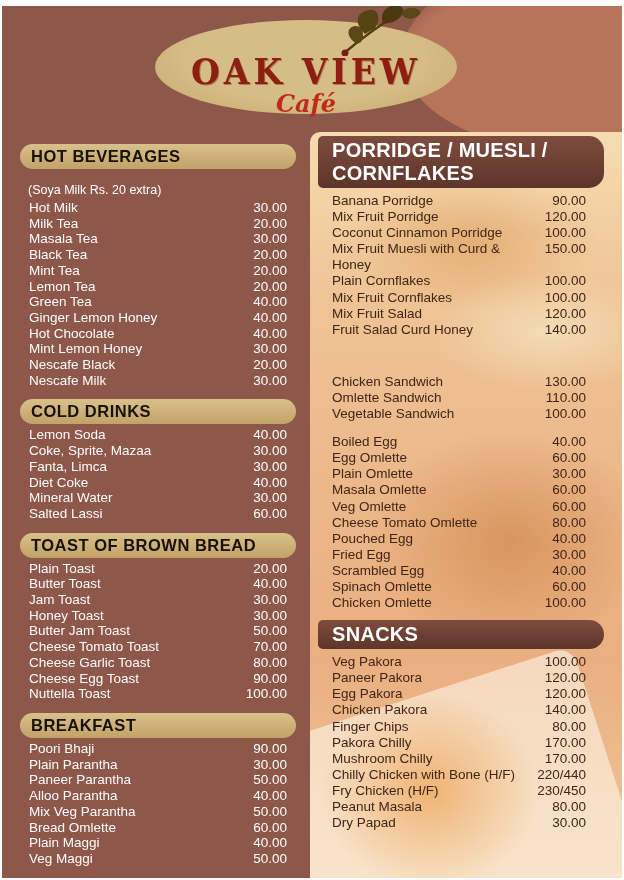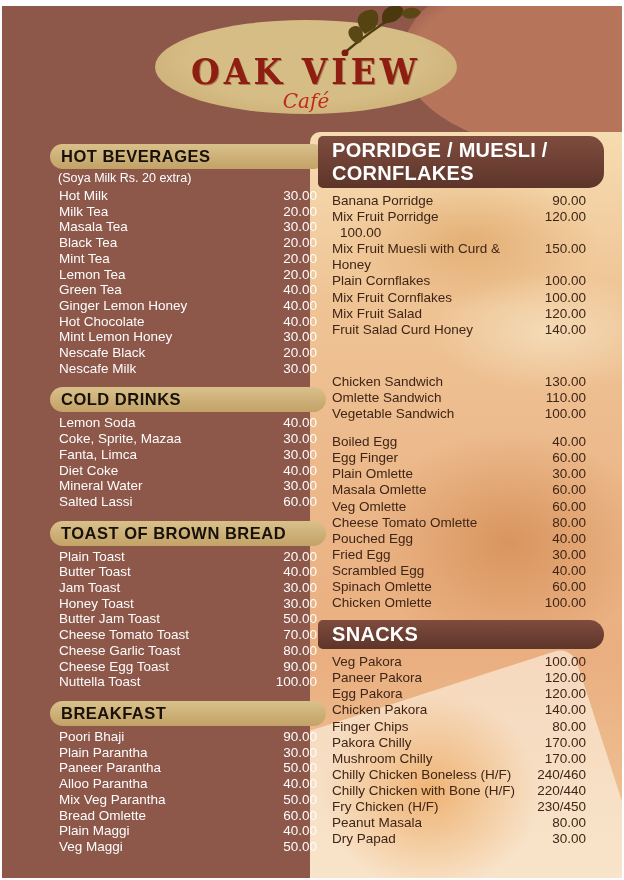--- a/index.html
+++ b/index.html
@@ -21,35 +21,35 @@
     position:absolute;left:153px;top:14px;width:302px;height:94px;border-radius:50%;
     background:radial-gradient(ellipse at 50% 40%, #d6bd85 55%, #c4a76c 100%);
     text-align:center;z-index:3;
   }
   .logo-title{
     margin-top:32px;font-size:33px;font-weight:bold;letter-spacing:4px;
     color:#8e1d12;font-family:"DejaVu Serif","Liberation Serif",serif;
     transform:scaleY(1.08);text-shadow:1px 1px 0 rgba(90,10,5,.35);
   }
   .logo-sub{
-    margin-top:-2px;font-size:20px;font-style:italic;font-weight:normal;color:#c02a18;
+    margin-top:-2px;font-size:24px;font-style:italic;font-weight:bold;color:#c02a18;
     font-family:"DejaVu Serif","Liberation Serif",serif;
   }
   .sprig{position:absolute;left:150px;top:-16px;z-index:4;}
   
-  .left-col{position:absolute;left:48px;top:138px;width:276px;z-index:2;}
+  .left-col{position:absolute;left:18px;top:138px;width:276px;z-index:2;}
   .left-col .menu-section{margin-top:11px;}
   .left-col .menu-section:first-child{margin-top:0;}
   .gold-header{
     background:linear-gradient(#d9c08a,#c2a267);
     border-radius:13px;padding:3px 11px;box-sizing:border-box;
     font-size:16.5px;font-weight:bold;color:#17110a;letter-spacing:.5px;
     text-transform:uppercase;
   }
-  .section-note{color:#ffffff;font-size:12.5px;padding:2px 8px 0;}
+  .section-note{color:#ffffff;font-size:12.5px;padding:14px 8px 0;}
   .left-col .menu-rows{padding-top:3px;}
   .left-col .row{
     display:flex;justify-content:space-between;align-items:baseline;
     padding:0 9px;color:#fdfdfd;font-size:13.5px;line-height:15.7px;
   }
   
   .right-panel{
     position:absolute;left:308px;top:126px;right:0;bottom:-6px;
     background:linear-gradient(180deg,#f6dcb1 0%,#efc495 22%,#ecb98b 45%,#eaaf80 70%,#f0c89c 100%);
     border-top-left-radius:10px;overflow:hidden;z-index:1;
@@ -280,20 +280,21 @@
         <div class="menu-rows">
           <div class="row">
             <span class="item-name">Banana Porridge</span>
             <span class="item-price">90.00</span>
           </div>
           <div class="row">
             <span class="item-name">Mix Fruit Porridge</span>
             <span class="item-price">120.00</span>
           </div>
           <div class="row">
+            <span class="item-name">Coconut Cinnamon Porridge</span>
             <span class="item-price">100.00</span>
           </div>
           <div class="row">
             <span class="item-name">Mix Fruit Muesli with Curd &amp; Honey</span>
             <span class="item-price">150.00</span>
           </div>
           <div class="row">
             <span class="item-name">Plain Cornflakes</span>
             <span class="item-price">100.00</span>
           </div>
@@ -327,21 +328,21 @@
           </div>
         </div>
       </div>
       <div class="menu-section">
         <div class="menu-rows">
           <div class="row">
             <span class="item-name">Boiled Egg</span>
             <span class="item-price">40.00</span>
           </div>
           <div class="row">
-            <span class="item-name">Egg Finger</span>
+            <span class="item-name">Egg Omlette</span>
             <span class="item-price">60.00</span>
           </div>
           <div class="row">
             <span class="item-name">Plain Omlette</span>
             <span class="item-price">30.00</span>
           </div>
           <div class="row">
             <span class="item-name">Masala Omlette</span>
             <span class="item-price">60.00</span>
           </div>
@@ -400,24 +401,20 @@
           </div>
           <div class="row">
             <span class="item-name">Pakora Chilly</span>
             <span class="item-price">170.00</span>
           </div>
           <div class="row">
             <span class="item-name">Mushroom Chilly</span>
             <span class="item-price">170.00</span>
           </div>
           <div class="row">
-            <span class="item-name">Chilly Chicken Boneless (H/F)</span>
-            <span class="item-price">240/460</span>
-          </div>
-          <div class="row">
             <span class="item-name">Chilly Chicken with Bone (H/F)</span>
             <span class="item-price">220/440</span>
           </div>
           <div class="row">
             <span class="item-name">Fry Chicken  (H/F)</span>
             <span class="item-price">230/450</span>
           </div>
           <div class="row">
             <span class="item-name">Peanut Masala</span>
             <span class="item-price">80.00</span>

